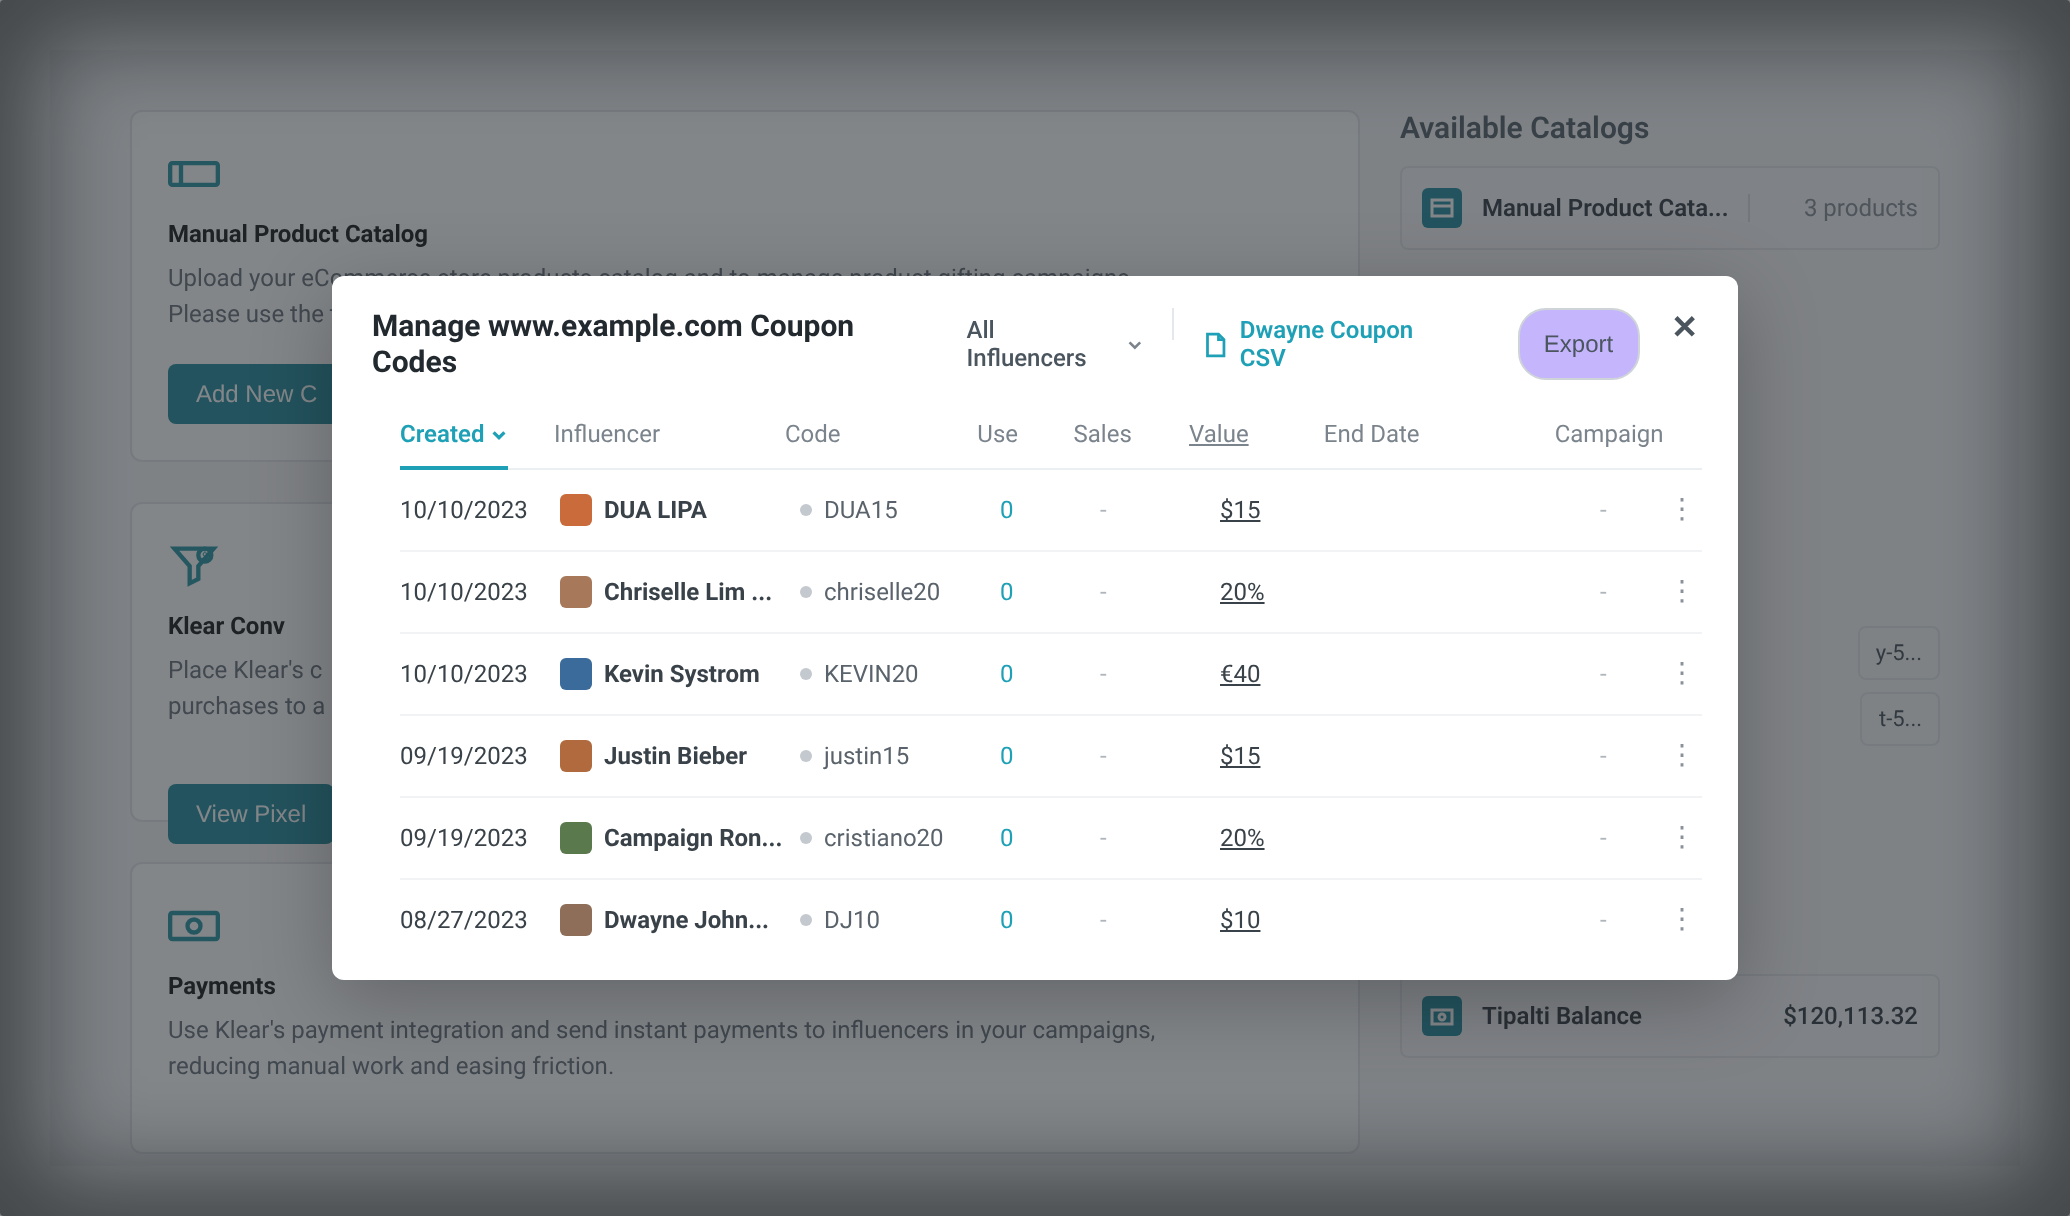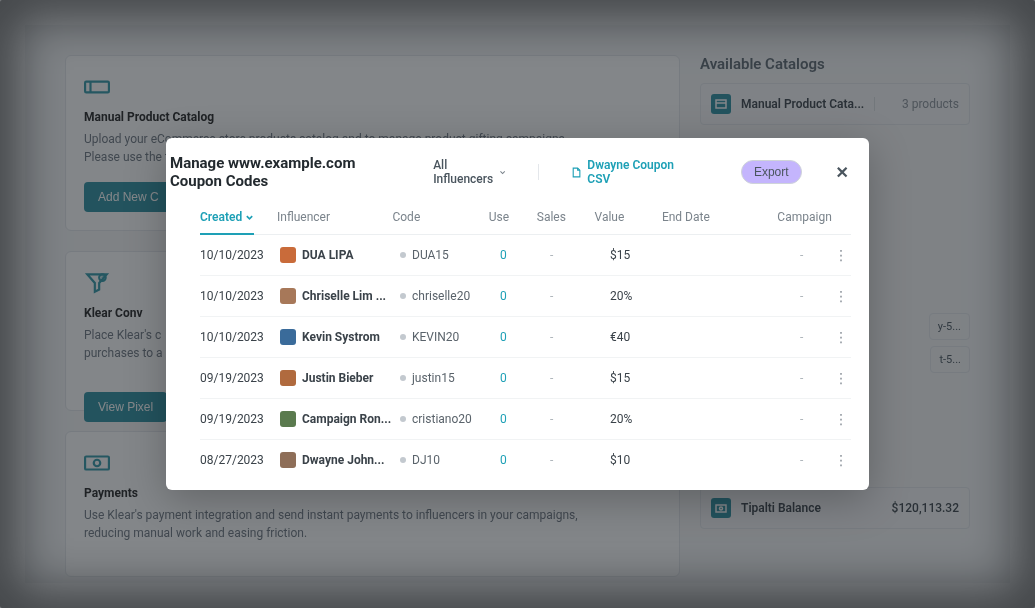--- a/index.html
+++ b/index.html
@@ -87,23 +87,22 @@
     left: 166px;
     right: 166px;
     top: 138px;
     background: #fff;
     border-radius: 6px;
     box-shadow: 0 10px 40px rgba(0,0,0,0.25);
     z-index: 60;
   }
   .modal-header {
     display: flex;
-    align-items: center;
-    padding: 16px 18px 14px 4px;
-    gap: 32px;
+    padding: 16px 18px 14px 20px;
+    gap: 14px;
   }
   .modal-title { font-size: 15px; font-weight: 700; color: #232a2f; }
   .pill-select {
     display: inline-flex; align-items: center; gap: 4px;
     font-size: 12px; color: #4a555e; font-weight: 500;
   }
   .chev-down { width: 9px; height: 9px; }
   .divider-v { width: 1px; height: 16px; background: #e4e7eb; }
   .link-upload {
     display: inline-flex; align-items: center; gap: 6px;
@@ -125,21 +124,21 @@
     align-items: center;
     font-size: 12px;
     color: #7b848c;
     padding: 6px 0 10px 0;
   }
   .col-created { width: 80px; }
   .col-influencer { width: 120px; }
   .col-code { width: 100px; }
   .col-use { width: 50px; text-align: left; }
   .col-sales { width: 60px; text-align: left; }
-  .col-value { width: 70px; text-align: left; }
+  .col-value { width: 70px; text-align: left; text-decoration: underline; }
   .col-end { width: 120px; }
   .col-campaign { flex: 1; }
   .col-more { width: 20px; text-align: center; }
   .th-created { color: #1ea0b6; font-weight: 600; display: inline-flex; align-items: center; gap: 3px; border-bottom: 2px solid #1ea0b6; padding-bottom: 9px; margin-bottom: -11px;}
   .divider-h { height: 1px; background: #eceff1; }
   .row {
     display: flex;
     align-items: center;
     font-size: 12px;
     color: #3a4249;

